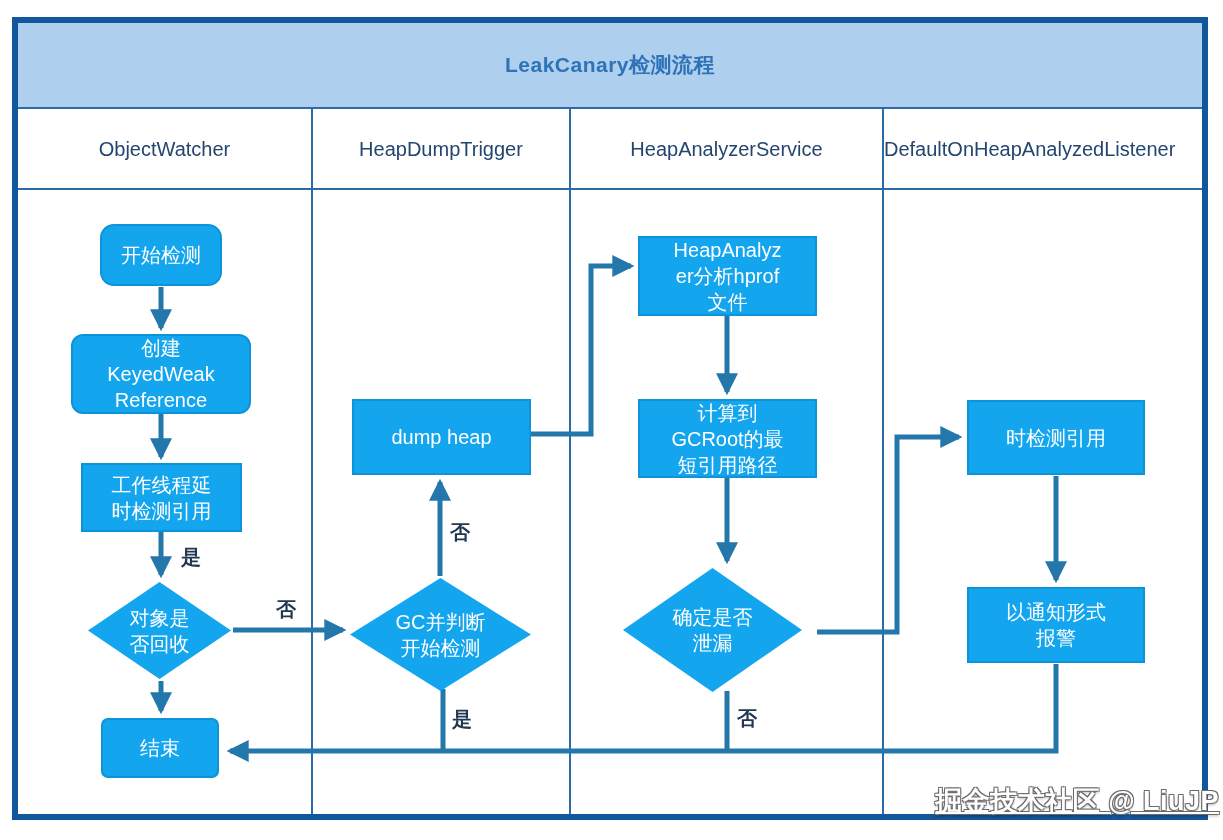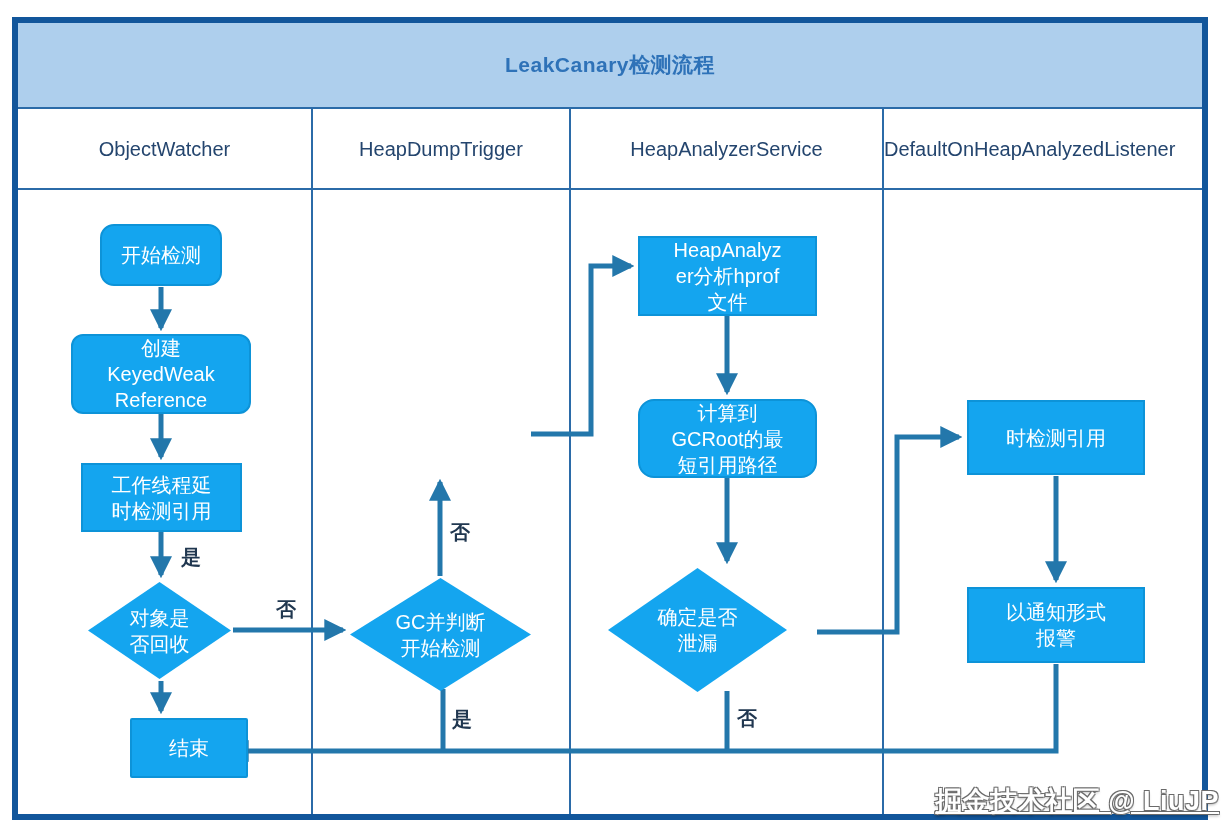--- a/index.html
+++ b/index.html
@@ -39,26 +39,26 @@
         box-sizing:border-box;display:flex;align-items:center;justify-content:center;
         color:#ffffff;font-size:20px;line-height:26px;text-align:center;white-space:pre-line;}
   .diamond{position:absolute;background:var(--node-fill);
            clip-path:polygon(50% 0,100% 50%,50% 100%,0 50%);
            display:flex;align-items:center;justify-content:center;
            color:#ffffff;font-size:20px;line-height:26px;text-align:center;white-space:pre-line;}
   #n-start {left:100px;top:224px;width:122px;height:62px;border-radius:14px;}
   #n-create{left:71px; top:334px;width:180px;height:80px;border-radius:12px;}
   #n-worker{left:81px; top:463px;width:161px;height:69px;}
   #d-object{left:88px; top:582px;width:143px;height:97px;}
-  #n-end   {left:101px;top:718px;width:118px;height:60px;border-radius:2px;margin-left:29px;}
+  #n-end   {left:101px;top:718px;width:118px;height:60px;border-radius:7px;}
   #n-dump  {left:352px;top:399px;width:179px;height:76px;}
   #d-gc    {left:350px;top:578px;width:181px;height:113px;}
   #n-ha    {left:638px;top:228px;width:179px;height:80px;margin-top:8px;}
-  #n-calc  {left:638px;top:399px;width:179px;height:79px;border-radius:16px;}
-  #d-leak  {left:608px;top:568px;width:179px;height:124px;}
+  #n-calc  {left:638px;top:399px;width:179px;height:79px;}
+  #d-leak  {left:623px;top:568px;width:179px;height:124px;}
   #n-store {left:967px;top:400px;width:178px;height:75px;}
   #n-notify{left:967px;top:587px;width:178px;height:76px;font-family:Liberation Serif, serif;}
 
   
   #connectors{position:absolute;left:0;top:0;width:1223px;height:840px;pointer-events:none;}
   #connectors path.flow{fill:none;stroke:var(--line-color);stroke-width:5;}
   #arrowhead path{fill:var(--line-color);}
 
   .edge-label{position:absolute;font-size:20px;font-weight:bold;color:var(--label-text);}
   #l-worker-yes{left:181px;top:544px;}
@@ -113,20 +113,21 @@
 
   <div class="node" id="n-start">开始检测</div>
   <div class="node" id="n-create">创建
 KeyedWeak
 Reference</div>
   <div class="node" id="n-worker">工作线程延
 时检测引用</div>
   <div class="diamond" id="d-object">对象是
 否回收</div>
   <div class="node" id="n-end">结束</div>
+  <div class="node" id="n-dump">dump heap</div>
   <div class="diamond" id="d-gc">GC并判断
 开始检测</div>
   <div class="node" id="n-ha">HeapAnalyz
 er分析hprof
 文件</div>
   <div class="node" id="n-calc">计算到
 GCRoot的最
 短引用路径</div>
   <div class="diamond" id="d-leak">确定是否
 泄漏</div>

